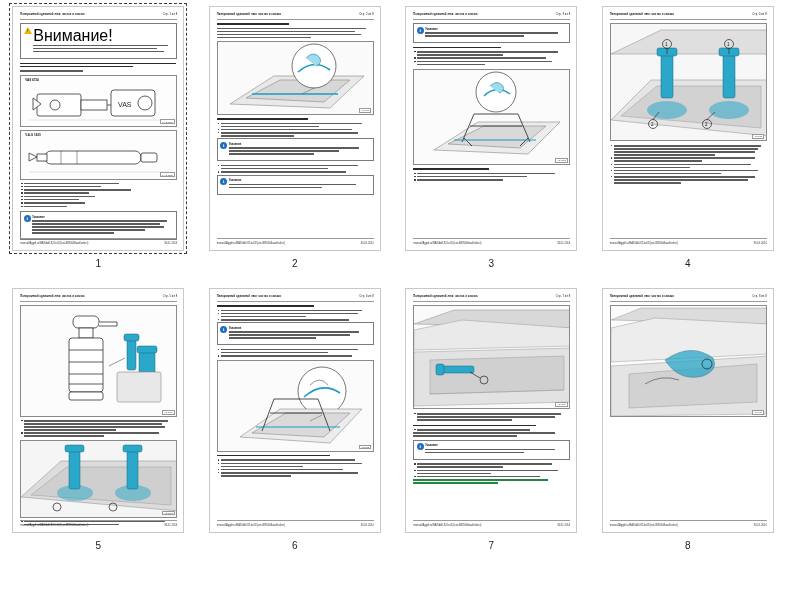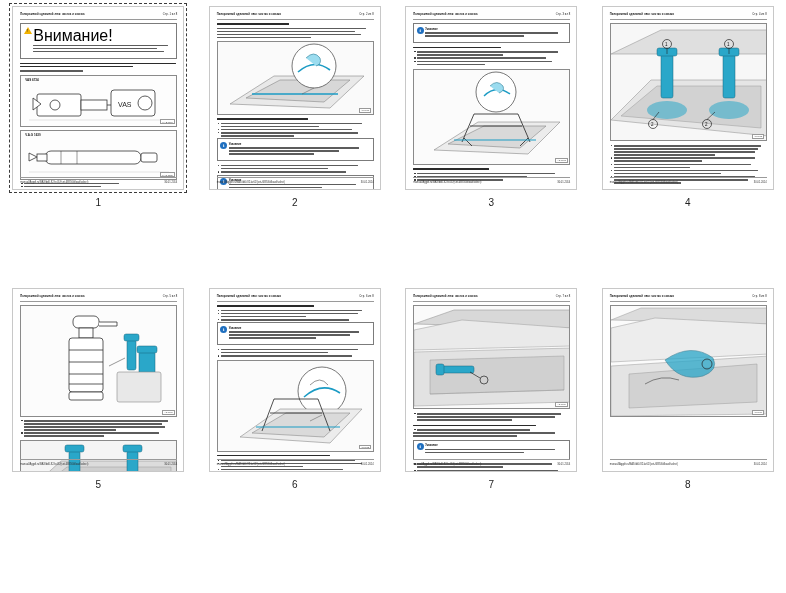--- a/index.html
+++ b/index.html
@@ -32,21 +32,21 @@
     display: flex;
     flex-direction: column;
     align-items: center;
     justify-content: flex-start;
     padding-top: 6px;
     box-sizing: border-box;
   }
   .thumb {
     position: relative;
     width: 172px;
-    height: 184px;
+    height: 245px;
     background: #ffffff;
     border: 1px solid #c8c8c8;
     box-sizing: border-box;
     overflow: hidden;
   }
   .thumb.selected {
     outline: 1px dashed #3a3a3a;
     outline-offset: 2px;
   }
   .pagenum {

